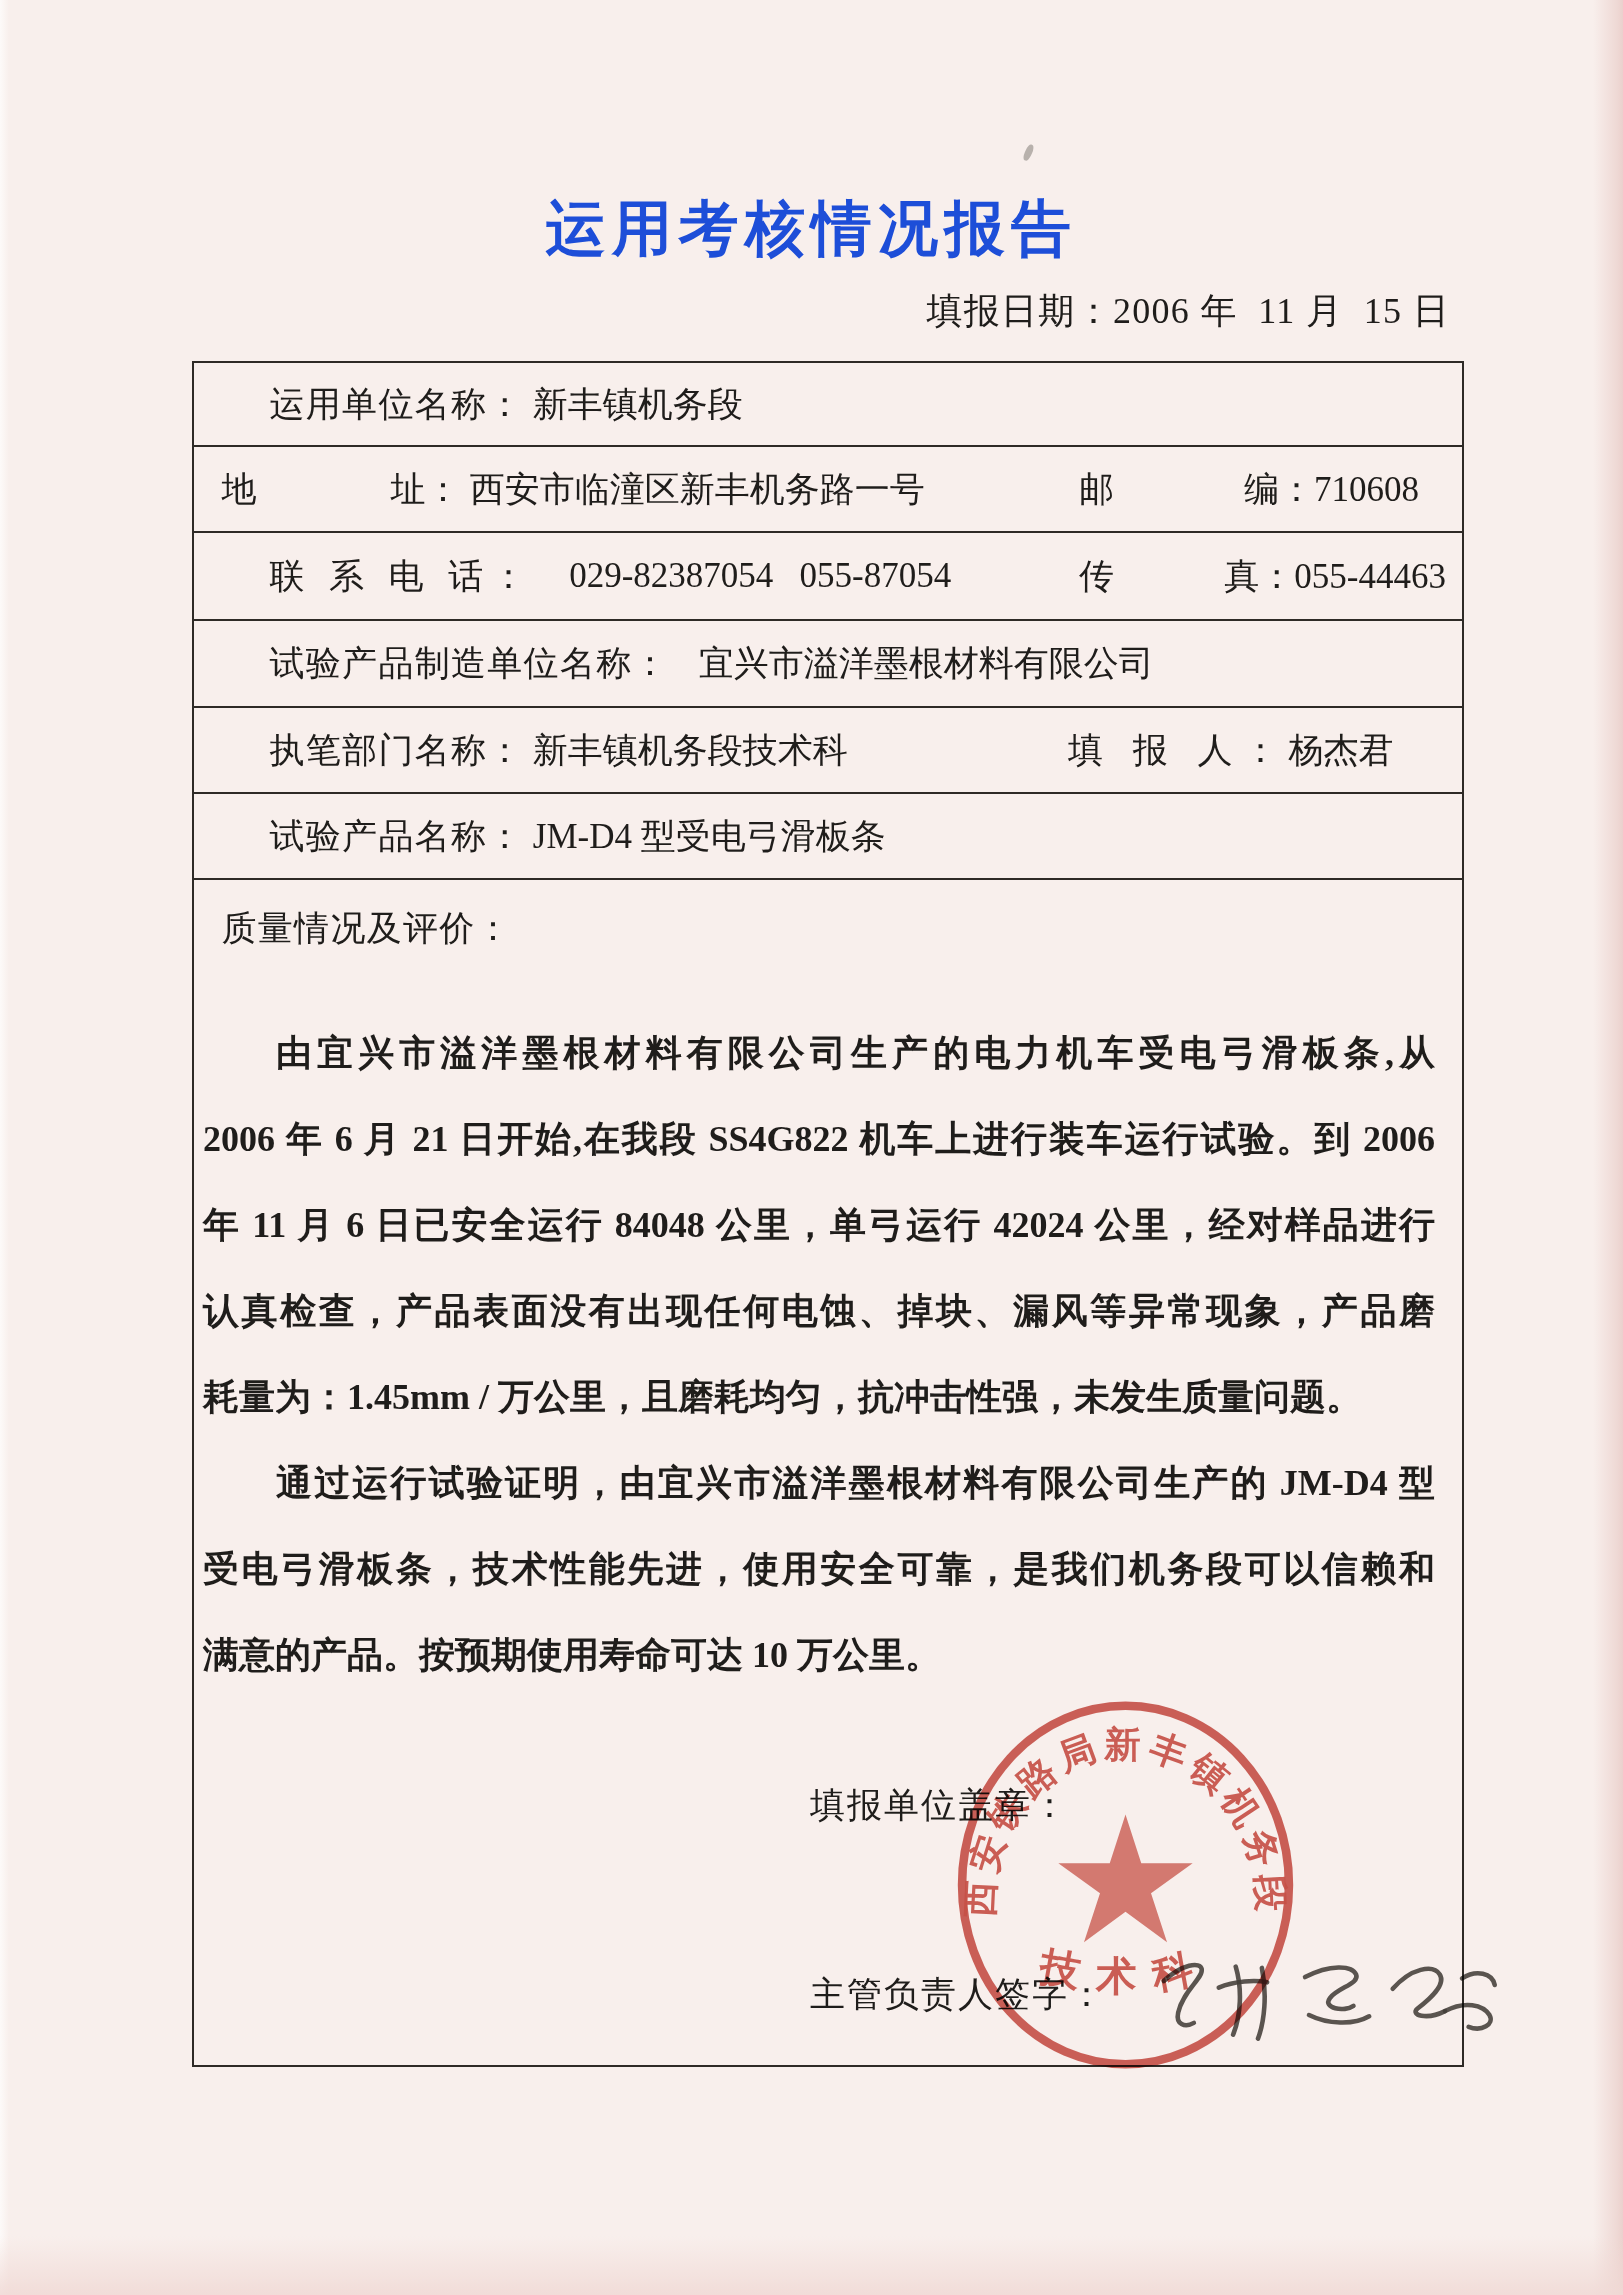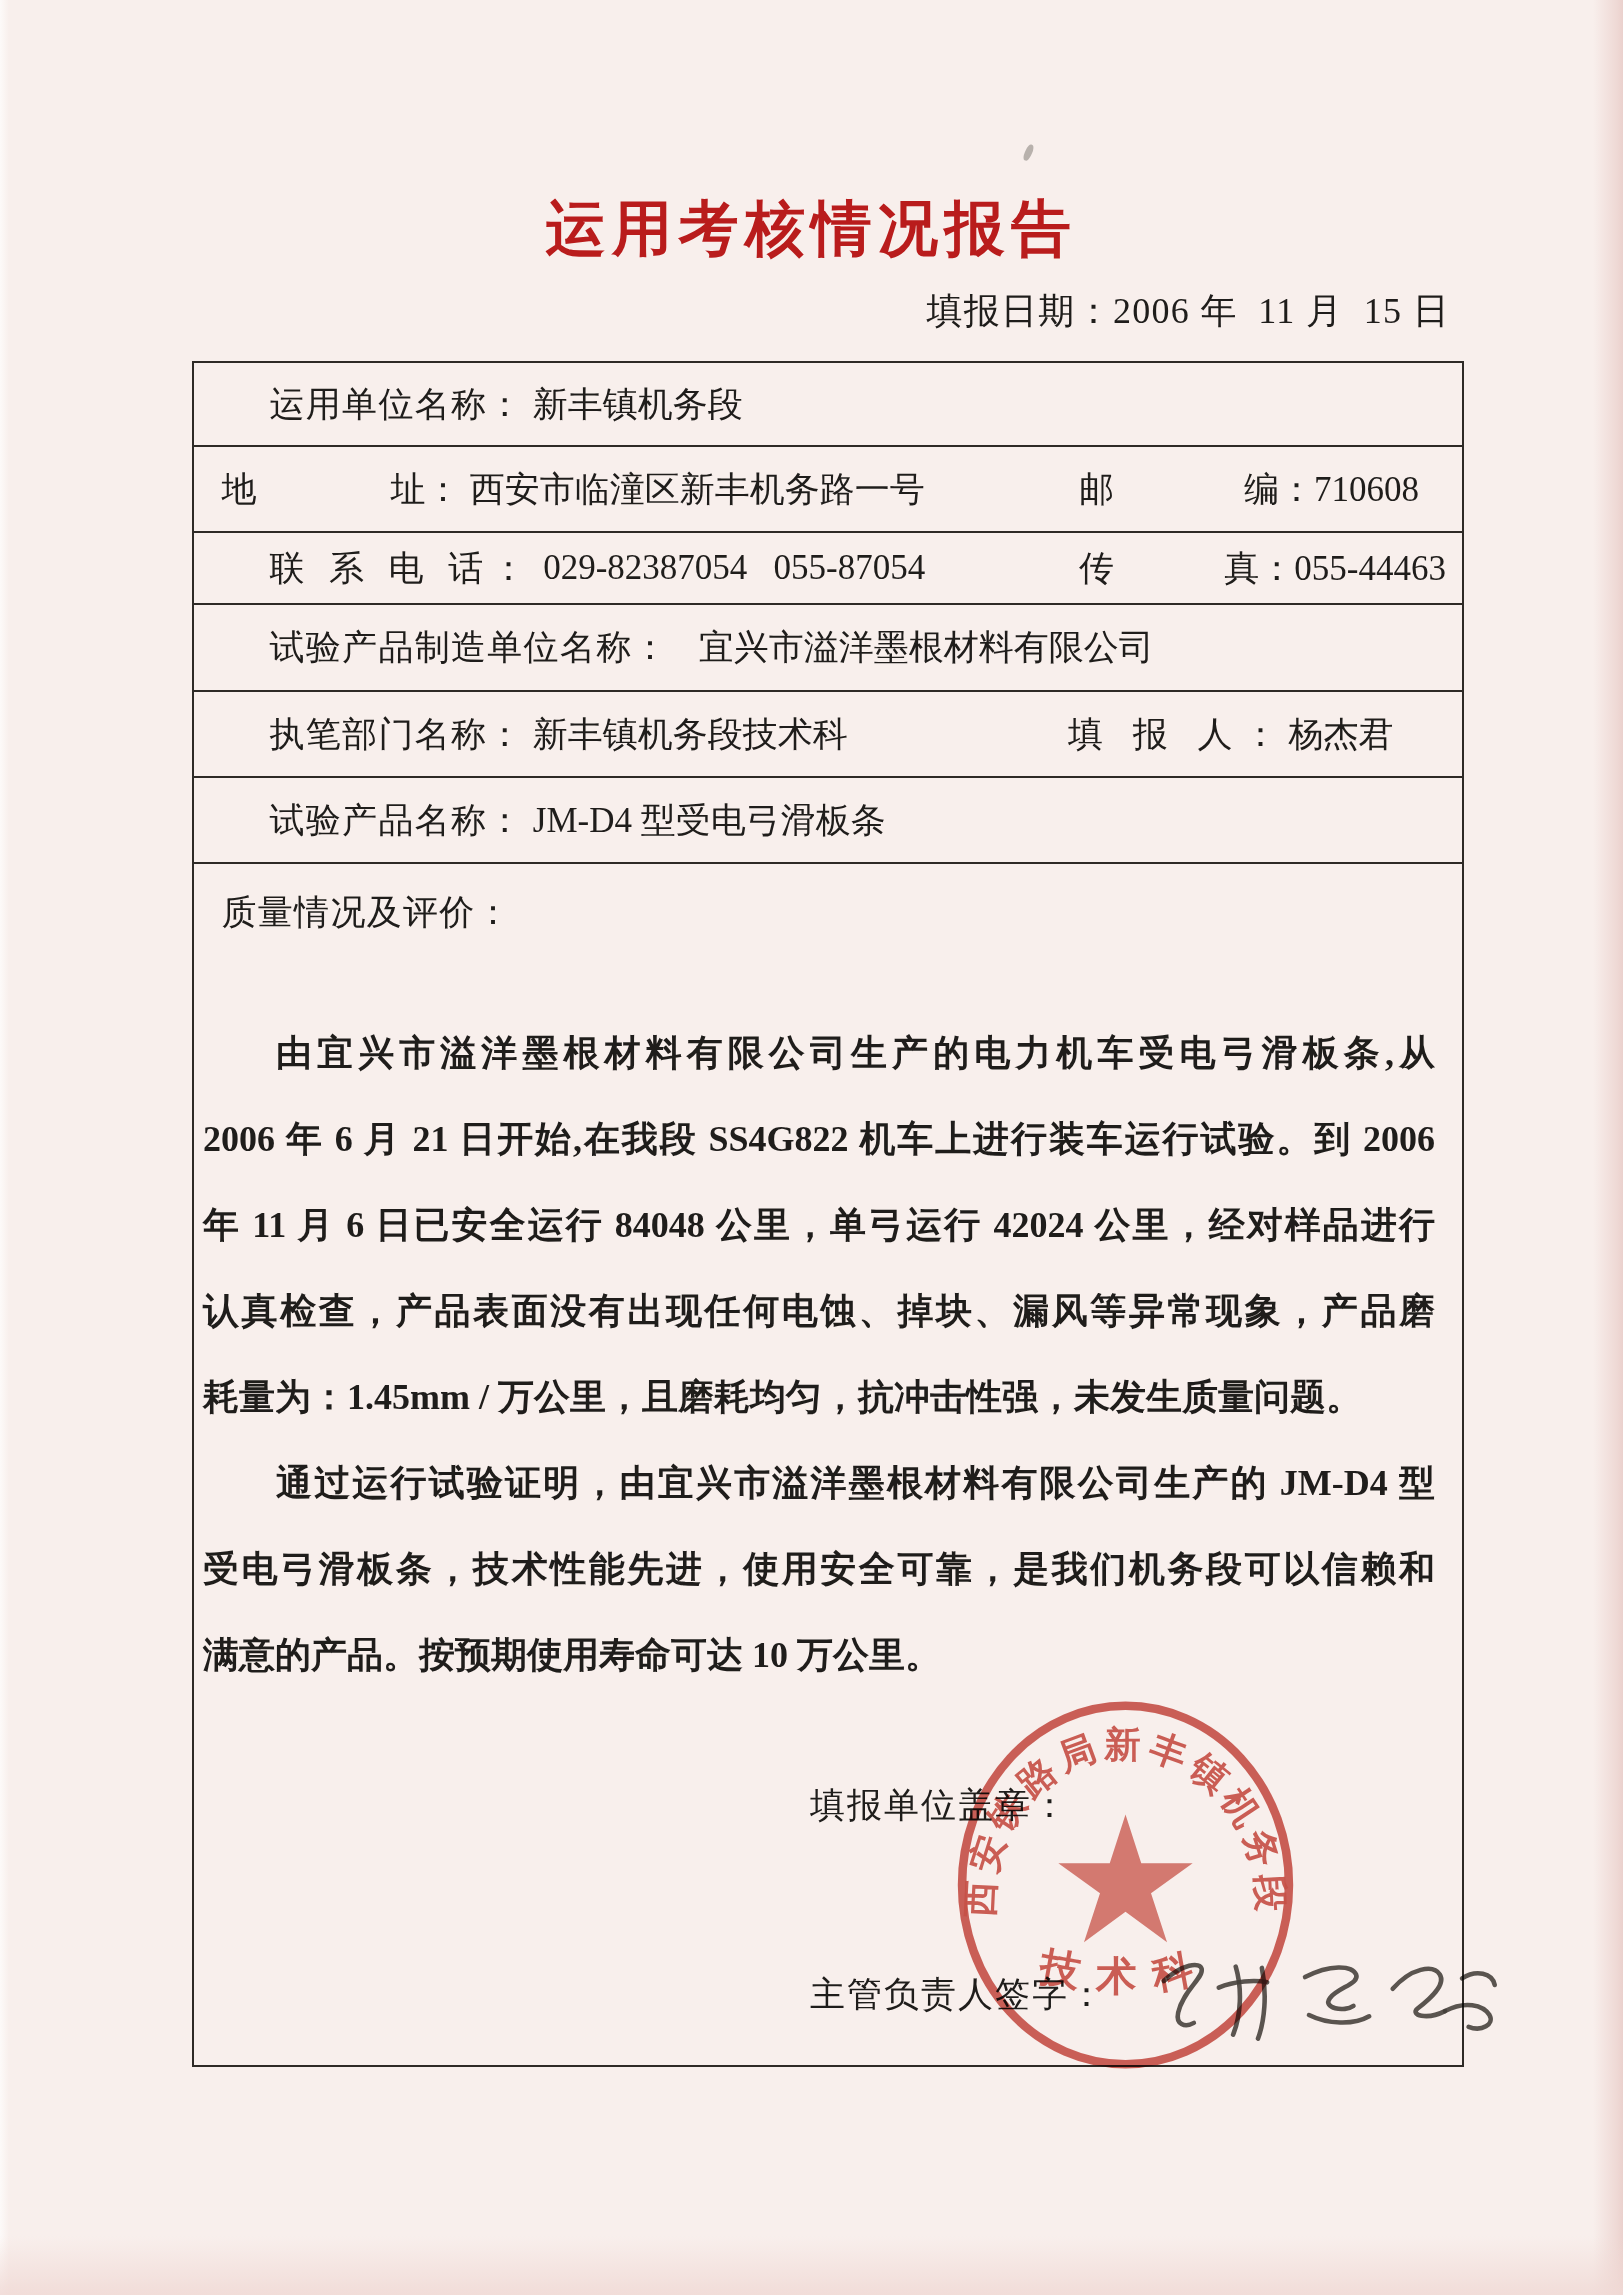--- a/index.html
+++ b/index.html
@@ -20,37 +20,37 @@
     background:linear-gradient(90deg,rgba(238,214,210,0),#ecd3cf 80%,#e7c9c5);opacity:.8;}
   .edge-bottom{left:0;bottom:0;width:100%;height:59px;
     background:linear-gradient(0deg,#f0d9d5,rgba(240,217,213,0));opacity:.85;}
   .speck{position:absolute;left:1025px;top:144px;width:6.5px;height:17px;
     background:#6b6560;opacity:.45;border-radius:45%;transform:rotate(24deg);}
 
   .title{
     position:absolute;left:0;top:189px;width:100%;
     margin:0;text-align:center;
     font-size:60px;font-weight:bold;letter-spacing:6.5px;
-    color:#b91c1c;
+    color:#1d4ed8;
   }
   .date-line{
     position:absolute;top:287px;right:173px;
     font-size:36px;letter-spacing:1.3px;white-space:pre;
   }
 
   .form{
     position:absolute;left:192px;top:361px;width:1272px;height:1706px;
     border:2.6px solid #2e2a26;box-sizing:border-box;
   }
   .row{
     position:relative;display:flex;align-items:center;
     padding:0 27.5px;font-size:35px;
     border-bottom:2.6px solid #2e2a26;box-sizing:border-box;
   }
-  .r1{height:84px;} .r2{height:86px;} .r3{height:72px;}
+  .r1{height:84px;} .r2{height:86px;} .r3{height:88px;gap:26px;}
   .r4{height:86px;} .r5{height:87px;} .r6{height:86px;}
   .r7{height:auto;border-bottom:none;display:block;padding-top:25px;}
   .q-label{font-size:35px;letter-spacing:1.3px;}
   .lbl{letter-spacing:1.3px;margin-left:48px;}
   .val{margin-left:9.2px;}
   .pre{white-space:pre;}
   .jlabel{display:inline-flex;justify-content:space-between;}
   .w365{width:239px;}
   .rgroup{
     position:absolute;left:885px;display:inline-flex;

